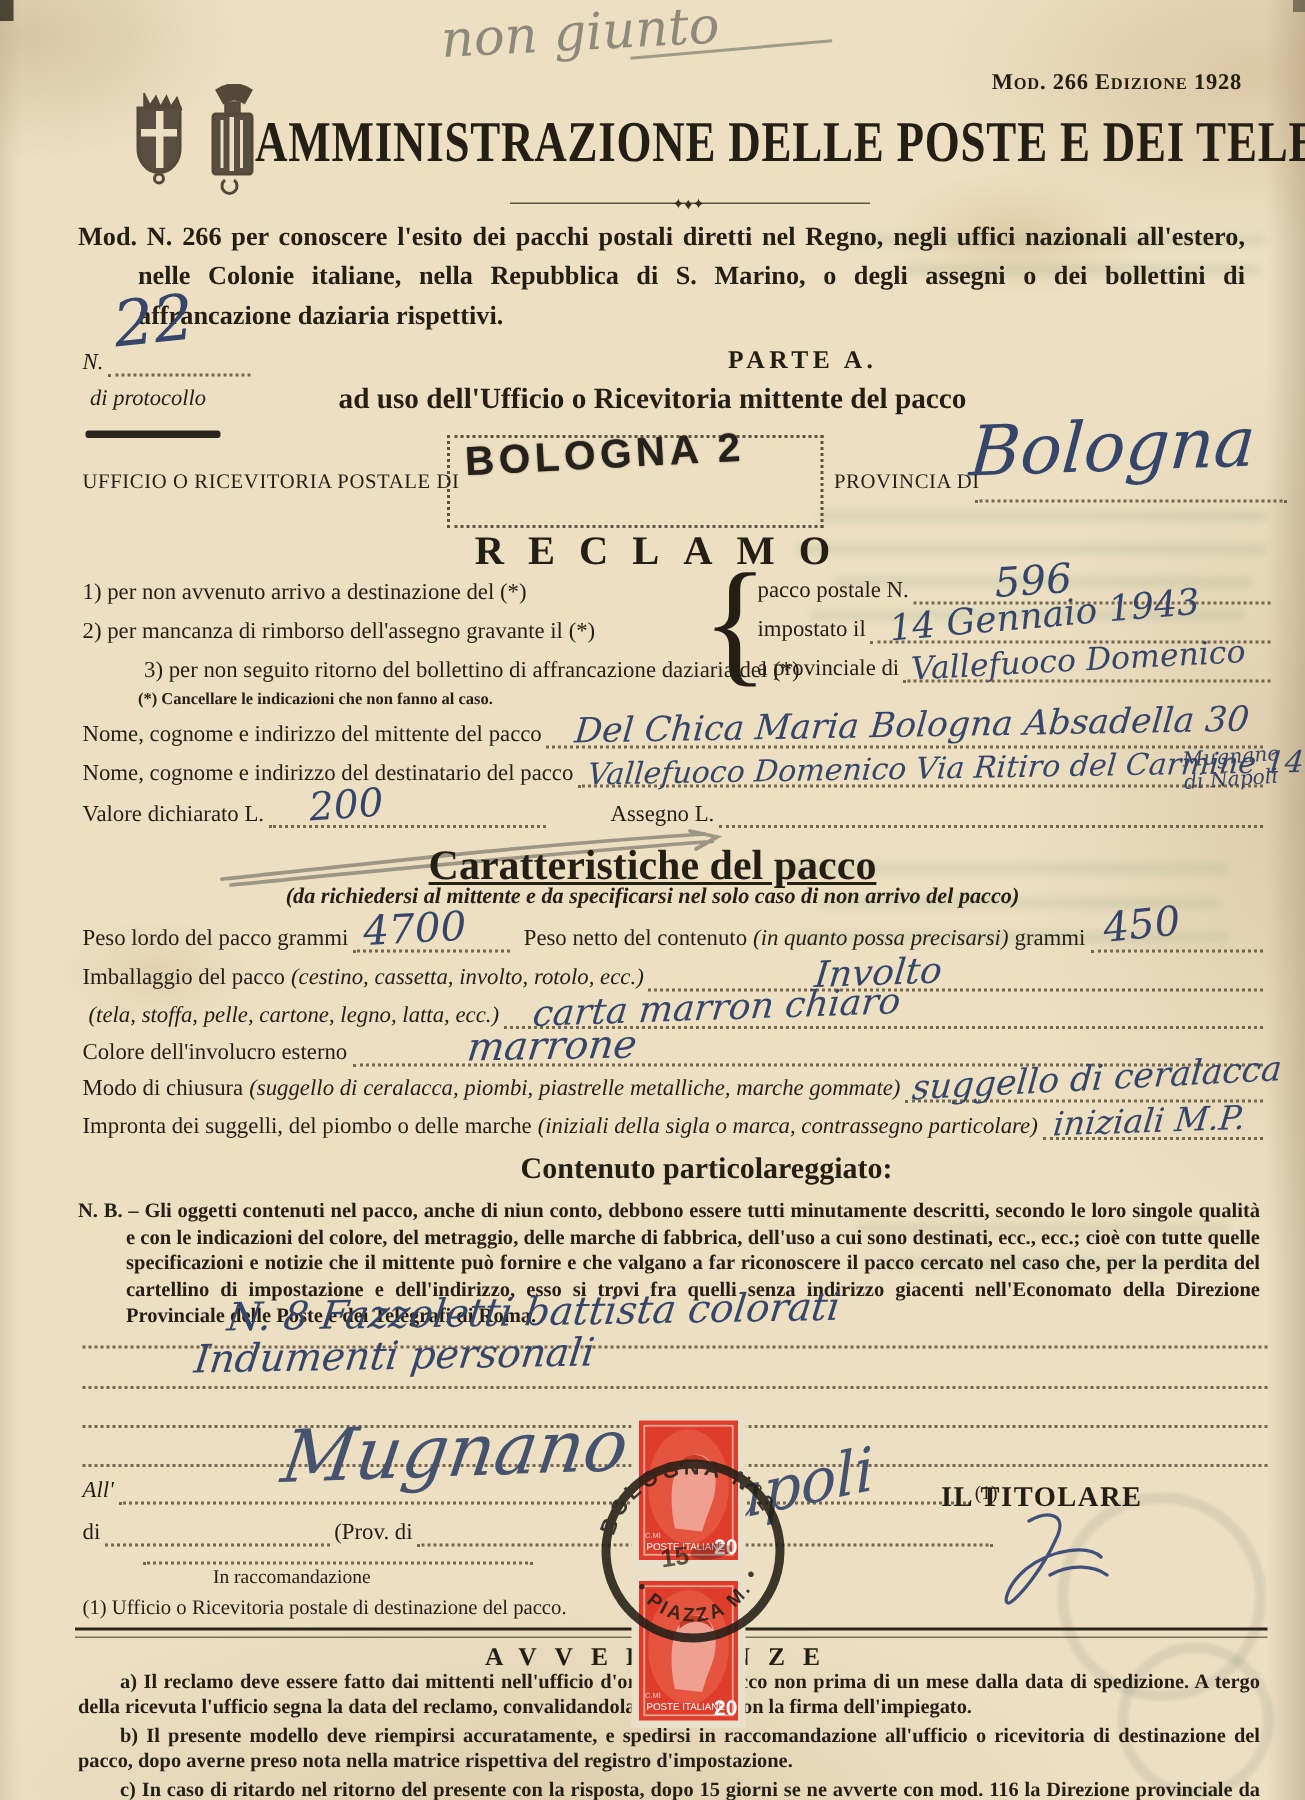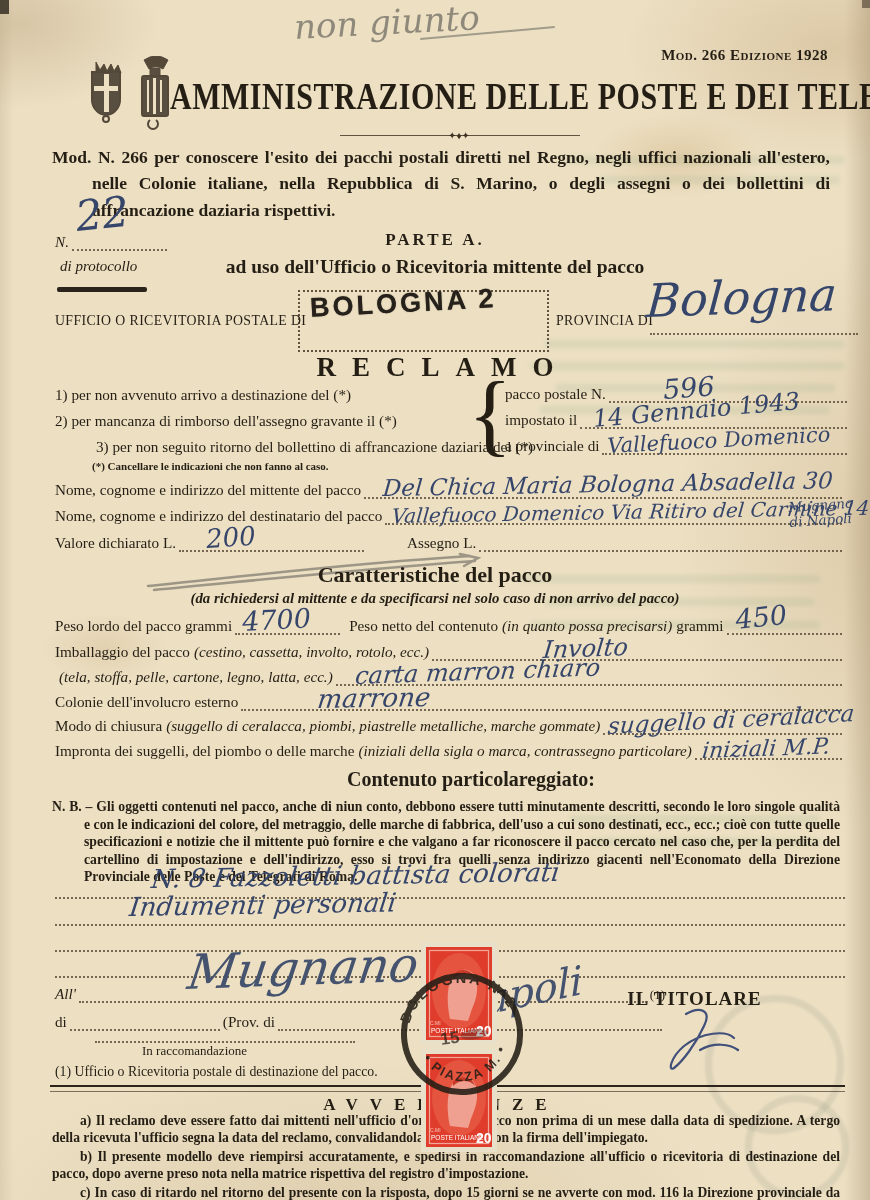--- a/index.html
+++ b/index.html
@@ -83,21 +83,21 @@
   <div class="abs b" style="left:52px;top:144px;width:778px;font-size:17.5px;line-height:1.5;text-align:justify;padding-left:40px;text-indent:-40px;box-sizing:border-box;">Mod. N. 266 per conoscere l'esito dei pacchi postali diretti nel Regno, negli uffici nazionali all'estero, nelle Colonie italiane, nella Repubblica di S. Marino, o degli assegni o dei bollettini di affrancazione daziaria rispettivi.</div>
 
   <div class="frow" style="left:55px;top:232px;width:115px;">
     <span class="lbl i">N.</span>
     <span class="fill"></span>
   </div>
   <div class="abs hw" style="left:78px;top:196px;font-size:42px;transform:rotate(-6deg);">22</div>
   <div class="abs i" style="left:60px;top:258px;font-size:15px;">di protocollo</div>
   <div class="abs" style="left:57px;top:287px;width:90px;height:5px;background:#2b241a;border-radius:2px;"></div>
 
-  <div class="abs b ctr" style="left:285px;top:230px;width:300px;font-size:17px;letter-spacing:3px;">PARTE A.</div>
+  <div class="abs b ctr" style="left:285px;top:230px;width:300px;font-size:17px;letter-spacing:3px;text-align:right;">PARTE A.</div>
   <div class="abs b ctr" style="left:105px;top:256px;width:660px;font-size:19.5px;">ad uso dell'Ufficio o Ricevitoria mittente del pacco</div>
 
   <div class="abs" style="left:55px;top:313px;font-size:13.8px;letter-spacing:.4px;">UFFICIO O RICEVITORIA POSTALE DI</div>
   <div class="abs" style="left:298px;top:290px;width:247px;height:58px;border:2px dotted rgba(60,48,32,.8);"></div>
   <div class="abs b" style="left:310px;top:288px;font-family:'Liberation Sans',sans-serif;font-size:27px;letter-spacing:3px;color:#26211a;transform:rotate(-3deg);text-shadow:0 0 1px rgba(38,33,26,.7);">BOLOGNA 2</div>
   <div class="abs" style="left:556px;top:313px;font-size:13.8px;letter-spacing:.4px;">PROVINCIA DI</div>
   <div class="dotline" style="left:650px;top:332px;width:208px;"></div>
   <div class="abs hw" style="left:645px;top:278px;font-size:46px;transform:rotate(-2deg) skewX(-6deg);">Bologna</div>
 
   <div class="abs b ctr" style="left:0;top:352px;width:870px;font-size:27px;letter-spacing:16px;text-indent:16px;">RECLAMO</div>
@@ -149,21 +149,21 @@
       <span class="hw" style="left:28px;bottom:-2px;font-size:26px;transform:rotate(-4deg);">200</span>
     </span>
     <span class="lbl" style="margin-left:40px;">Assegno L.</span>
     <span class="fill"></span>
   </div>
 
   <svg class="abs" style="left:140px;top:550px;" width="360" height="42" viewBox="0 0 360 42">
     <path d="M8 36 C90 28 200 14 330 6 M14 40 C100 32 210 20 335 11 M320 4 l18 4 -14 8" stroke="#8f897b" stroke-width="2.5" fill="none" stroke-linecap="round" opacity=".85"></path>
   </svg>
 
-  <div class="abs b ctr" style="left:0;top:562px;width:870px;font-size:22px;">Caratteristiche del pacco</div>
+  <div class="abs b ctr" style="left:0;top:562px;width:870px;font-size:28px;text-decoration:underline;">Caratteristiche del pacco</div>
   <div class="abs i ctr" style="left:0;top:590px;width:870px;font-size:14.8px;font-weight:600;">(da richiedersi al mittente e da specificarsi nel solo caso di non arrivo del pacco)</div>
 
   <div class="frow" style="left:55px;top:616px;width:790px;">
     <span class="lbl">Peso lordo del pacco grammi</span>
     <span class="fillw" style="width:105px;">
       <span class="hw" style="left:8px;bottom:-2px;font-size:27px;transform:rotate(-3deg);">4700</span>
     </span>
     <span class="lbl" style="margin-left:6px;">Peso netto del contenuto</span>
     <span class="lbl i" style="margin-left:4px;">(in quanto possa precisarsi)</span>
     <span class="lbl" style="margin-left:4px;">grammi</span>
@@ -181,21 +181,21 @@
   </div>
 
   <div class="frow" style="left:55px;top:667px;width:790px;">
     <span class="lbl i" style="margin-left:4px;">(tela, stoffa, pelle, cartone, legno, latta, ecc.)</span>
     <span class="fill">
       <span class="hw" style="left:18px;bottom:-4px;font-size:24px;transform:rotate(-2deg) skewX(-8deg);">carta marron chiaro</span>
     </span>
   </div>
 
   <div class="frow" style="left:55px;top:692px;width:790px;">
-    <span class="lbl">Colonie dell'involucro esterno</span>
+    <span class="lbl">Colore dell'involucro esterno</span>
     <span class="fill">
       <span class="hw" style="left:75px;bottom:-3px;font-size:26px;transform:rotate(-1deg) skewX(-8deg);">marrone</span>
     </span>
   </div>
 
   <div class="frow" style="left:55px;top:716px;width:790px;">
     <span class="lbl">Modo di chiusura</span>
     <span class="lbl i" style="margin-left:4px;">(suggello di ceralacca, piombi, piastrelle metalliche, marche gommate)</span>
     <span class="fill">
       <span class="hw" style="left:4px;bottom:-5px;font-size:23px;transform:rotate(-3deg) skewX(-8deg);">suggello di ceralacca</span>

